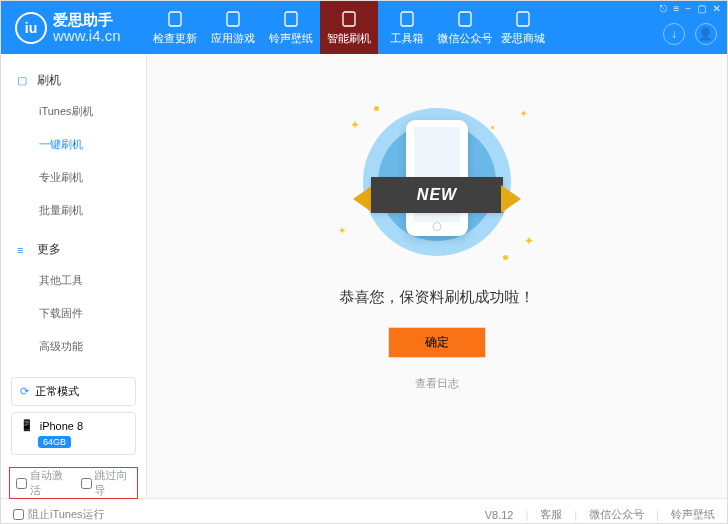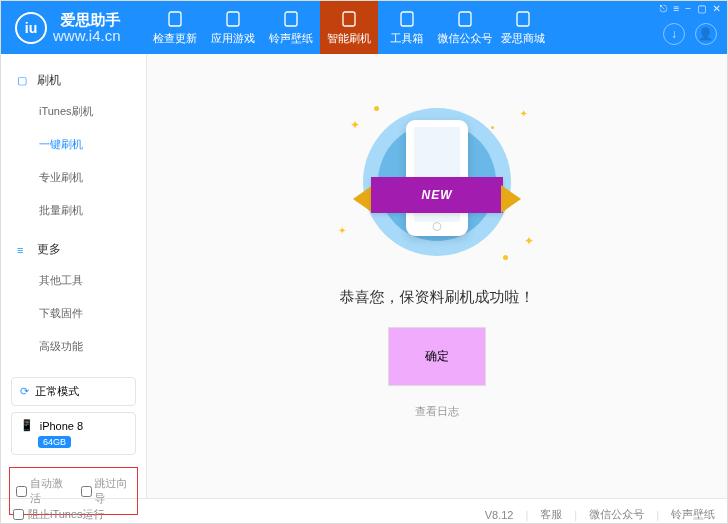--- a/index.html
+++ b/index.html
@@ -1,70 +1,70 @@
 <!DOCTYPE html>
 <html><head>
 <meta charset="utf-8">
 <style>
 *{margin:0;padding:0;box-sizing:border-box;font-family:"Microsoft YaHei",Arial,sans-serif;}
 body{background:#fff;width:728px;height:524px;overflow:hidden;border:1px solid #ddd;}
 .header{background:#1e8fff;height:53px;display:flex;align-items:center;color:#fff;position:relative;}
 .logo-wrap{display:flex;align-items:center;padding-left:14px;width:145px;}
 .logo-circle{width:32px;height:32px;border:2px solid #fff;border-radius:50%;display:flex;align-items:center;justify-content:center;font-weight:bold;font-size:14px;}
-.logo-text{margin-left:6px;text-align:right;}
+.logo-text{margin-left:6px;}
 .logo-title{font-size:15px;font-weight:bold;line-height:1;}
 .logo-sub{font-size:15px;opacity:.85;}
 .nav{display:flex;height:100%;}
 .nav-item{width:58px;display:flex;flex-direction:column;align-items:center;justify-content:center;font-size:11px;cursor:pointer;gap:3px;}
-.nav-item.active{background:#c2410c;}
+.nav-item.active{background:#7f1d1d;}
 .nav-icon{width:18px;height:18px;display:flex;align-items:center;justify-content:center;}
 .win-ctrls{position:absolute;right:6px;top:2px;display:flex;gap:6px;font-size:10px;}
 .win-ctrls span{cursor:pointer;opacity:.85;}
 .header-right{position:absolute;right:10px;top:22px;display:flex;gap:10px;align-items:center;}
 .circle-btn{width:22px;height:22px;border:1.5px solid #89c4ff;border-radius:50%;display:flex;align-items:center;justify-content:center;cursor:pointer;color:#cce4ff;font-size:12px;}
 .body{display:flex;height:444px;}
 .sidebar{width:146px;border-right:1px solid #e8e8e8;padding-top:12px;display:flex;flex-direction:column;}
 .side-section{font-size:12px;color:#333;padding:6px 16px;display:flex;align-items:center;gap:8px;}
 .side-section .sec-icon{color:#1e8fff;font-size:11px;width:12px;}
 .side-items{margin-bottom:8px;}
 .side-item{font-size:11px;color:#666;padding:9px 10px 9px 38px;cursor:pointer;}
 .side-item.active{color:#1e8fff;}
 .side-spacer{flex:1;}
 .mode-box{margin:6px 10px;border:1px solid #e4e4e4;border-radius:4px;padding:6px 8px;font-size:11px;display:flex;align-items:center;gap:6px;}
 .mode-box .mode-icon{color:#1e8fff;}
 .device-box{margin:0 10px 8px;border:1px solid #e4e4e4;border-radius:4px;padding:6px 8px;font-size:11px;}
 .device-row{display:flex;align-items:center;gap:6px;}
 .device-row .dev-icon{color:#1e8fff;}
 .badge{display:inline-block;background:#1e8fff;color:#fff;font-size:9px;padding:1px 5px;border-radius:3px;margin-top:4px;margin-left:18px;}
-.checkbox-row{border:1.5px solid #e73535;margin:4px 8px 0;padding:8px 6px;display:flex;gap:14px;}
+.checkbox-row{border:1.5px solid #e73535;margin:4px 8px 0;padding:0 6px;display:flex;gap:14px;}
 .chk{font-size:11px;color:#999;display:flex;align-items:center;gap:3px;}
 .chk input{width:11px;height:11px;}
 .main{flex:1;background:#fafafa;display:flex;flex-direction:column;align-items:center;padding-top:46px;}
 .illus{width:210px;height:170px;position:relative;margin-bottom:18px;}
 .circ{position:absolute;left:50%;top:48%;transform:translate(-50%,-50%);width:148px;height:148px;border-radius:50%;background:#a7d9f8;}
 .circ-in{position:absolute;left:50%;top:48%;transform:translate(-50%,-50%);width:118px;height:118px;border-radius:50%;background:#69b8e8;}
 .phone{position:absolute;left:50%;top:46%;transform:translate(-50%,-50%);width:62px;height:116px;background:#fff;border-radius:9px;box-shadow:0 3px 10px rgba(0,0,0,.15);}
 .phone::before{content:"";position:absolute;top:7px;left:8px;right:8px;bottom:14px;background:#eef6fb;border-radius:2px;}
 .phone::after{content:"";position:absolute;bottom:5px;left:50%;transform:translateX(-50%);width:7px;height:7px;border:1px solid #ccc;border-radius:50%;}
 .ribbon{position:absolute;left:50%;top:56%;transform:translate(-50%,-50%);width:160px;height:44px;}
-.ribbon-main{position:absolute;left:14px;right:14px;top:4px;bottom:4px;background:#a21caf;display:flex;align-items:center;justify-content:center;font-weight:bold;color:#fff;font-size:12px;letter-spacing:1px;font-style:italic;box-shadow:0 2px 4px rgba(0,0,0,.1);}
+.ribbon-main{position:absolute;left:14px;right:14px;top:4px;bottom:4px;background:#404040;display:flex;align-items:center;justify-content:center;font-weight:bold;color:#fff;font-size:16px;letter-spacing:1px;font-style:italic;box-shadow:0 2px 4px rgba(0,0,0,.1);}
 .ribbon-l,.ribbon-r{position:absolute;width:0;height:0;top:12px;}
 .ribbon-l{left:-4px;border-right:20px solid #e6a813;border-top:14px solid transparent;border-bottom:14px solid transparent;}
 .ribbon-r{right:-4px;border-left:20px solid #e6a813;border-top:14px solid transparent;border-bottom:14px solid transparent;}
 .star{position:absolute;color:#fcc42c;font-size:12px;}
 .s1{left:18px;top:18px;}
 .s2{right:14px;top:8px;font-size:10px;}
 .s3{left:6px;bottom:34px;font-size:10px;}
 .s4{right:8px;bottom:22px;}
 .dot{position:absolute;width:5px;height:5px;background:#fcc42c;border-radius:50%;}
 .d1{left:42px;top:6px;}
 .d2{right:34px;bottom:10px;}
 .d3{right:48px;top:26px;width:3px;height:3px;}
 .succ-text{font-size:15px;color:#333;margin-bottom:20px;}
-.ok-btn{background:#f0abfc;border:1px solid #ddd;padding:20px 36px;font-size:12px;cursor:pointer;margin-bottom:18px;}
+.ok-btn{background:#f97316;border:1px solid #ddd;padding:6px 36px;font-size:12px;cursor:pointer;margin-bottom:18px;}
 .log-link{font-size:11px;color:#999;cursor:pointer;}
 .footer{height:32px;border-top:1px solid #e8e8e8;display:flex;align-items:center;font-size:11px;color:#888;padding:0 12px;}
 .footer-left{display:flex;align-items:center;gap:4px;}
 .footer-left input{width:11px;height:11px;}
 .footer-right{margin-left:auto;display:flex;gap:12px;align-items:center;}
 .sep{color:#ddd;}
 </style>
 </head>
 <body>
 

